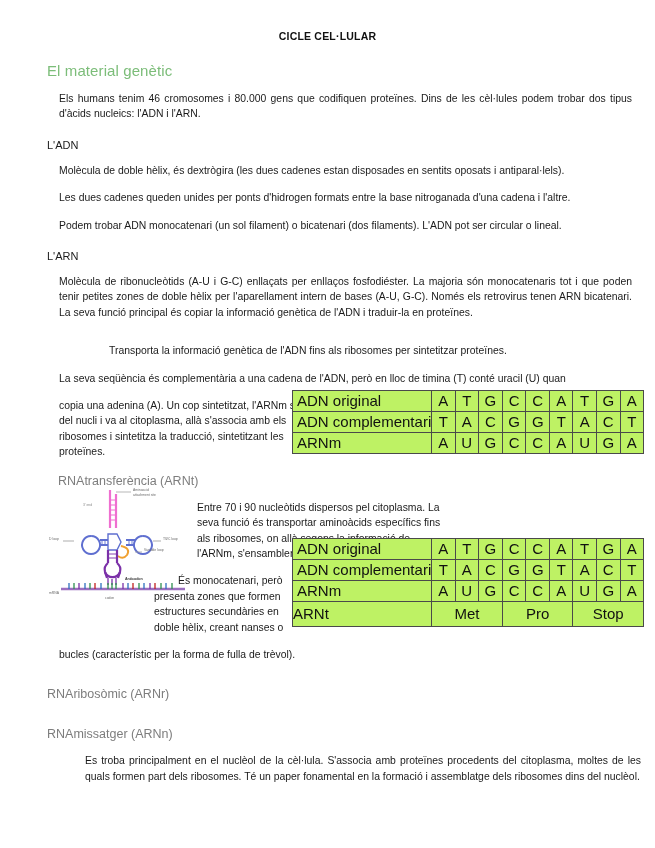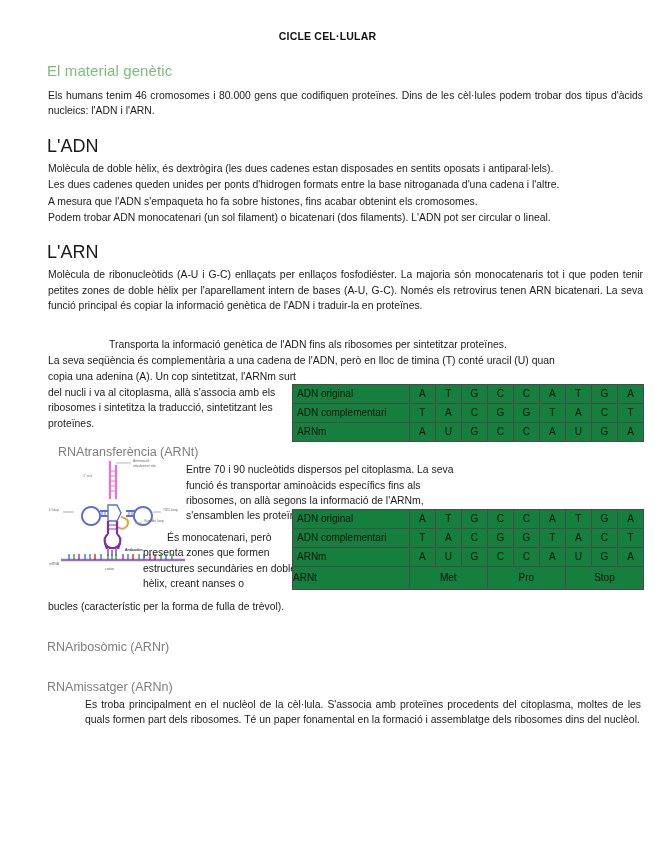--- a/index.html
+++ b/index.html
@@ -40,54 +40,54 @@
     width: 597px;
   }
   h1.section-green {
     font-size: 15px;
     font-weight: normal;
     color: #7cbd79;
     margin: 0 0 9px 0;
     letter-spacing: 0.1px;
   }
   h2.section-dark {
-    font-size: 18px;
+    font-size: 11px;
     font-weight: normal;
     color: #1a1a1a;
     margin: 17px 0 4px 0;
   }
   h3.subsection {
     font-size: 12.5px;
     font-weight: normal;
     color: #7d7d7d;
     margin: 0 0 3px 0;
   }
   p {
-    margin: 1px;
+    margin: 12px;
     font-size: 10.4px;
     line-height: 15.4px;
     color: #1a1a1a;
     text-align: left;
   }
   p.just { text-align: justify; }
   .indent-1 { margin-left: 38px; }
   .first-line-indent { text-indent: 24px; }
 
   
   .arnm-block { margin-top: 23px; }
   .arnm-wrap { position: relative; }
   .arnm-narrow {
     width: 252px;
   }
   
   table.seq {
     border-collapse: collapse;
-    font-size: 10px;
+    font-size: 15px;
     color: #111;
-    background: #15803d;
+    background: #bef264;
   }
   table.seq td {
     border: 1px solid #4a4a4a;
     padding: 1px 0 2px 0;
     height: 15px;
     text-align: center;
     vertical-align: middle;
   }
   table.seq td.label {
     text-align: left;
@@ -138,21 +138,20 @@
   <div class="doc-title">CICLE CEL·LULAR</div>
 
   <div class="content">
 
     <h1 class="section-green">El material genètic</h1>
     <p class="just">Els humans tenim 46 cromosomes i 80.000 gens que codifiquen proteïnes. Dins de les cèl·lules podem trobar dos tipus d'àcids nucleics: l'ADN i l'ARN.</p>
 
     <h2 class="section-dark">L'ADN</h2>
     <p>Molècula de doble hèlix, és dextrògira (les dues cadenes estan disposades en sentits oposats i antiparal·lels).</p>
     <p>Les dues cadenes queden unides per ponts d'hidrogen formats entre la base nitroganada d'una cadena i l'altre.</p>
-    <p>A mesura que l'ADN s'empaqueta ho fa sobre histones, fins acabar obtenint els cromosomes.</p>
     <p>Podem trobar ADN monocatenari (un sol filament) o bicatenari (dos filaments). L'ADN pot ser circular o lineal.</p>
 
     <h2 class="section-dark">L'ARN</h2>
     <p class="just">Molècula de ribonucleòtids (A-U i G-C) enllaçats per enllaços fosfodiéster. La majoria són monocatenaris tot i que poden tenir petites zones de doble hèlix per l'aparellament intern de bases (A-U, G-C). Només els retrovirus tenen ARN bicatenari. La seva funció principal és copiar la informació genètica de l'ADN i traduir-la en proteïnes.</p>
 
     <div class="arnm-block arnm-wrap">
       <p class="first-line-indent" style="margin-left:38px;">Transporta la informació genètica de l'ADN fins als ribosomes per sintetitzar proteïnes.</p>
       <p>La seva seqüència és complementària a una cadena de l'ADN, però en lloc de timina (T) conté uracil (U) quan</p>
       <p class="arnm-narrow">copia una adenina (A). Un cop sintetitzat, l'ARNm surt del nucli i va al citoplasma, allà s'associa amb els ribosomes i sintetitza la traducció, sintetitzant les proteïnes.</p>
 

